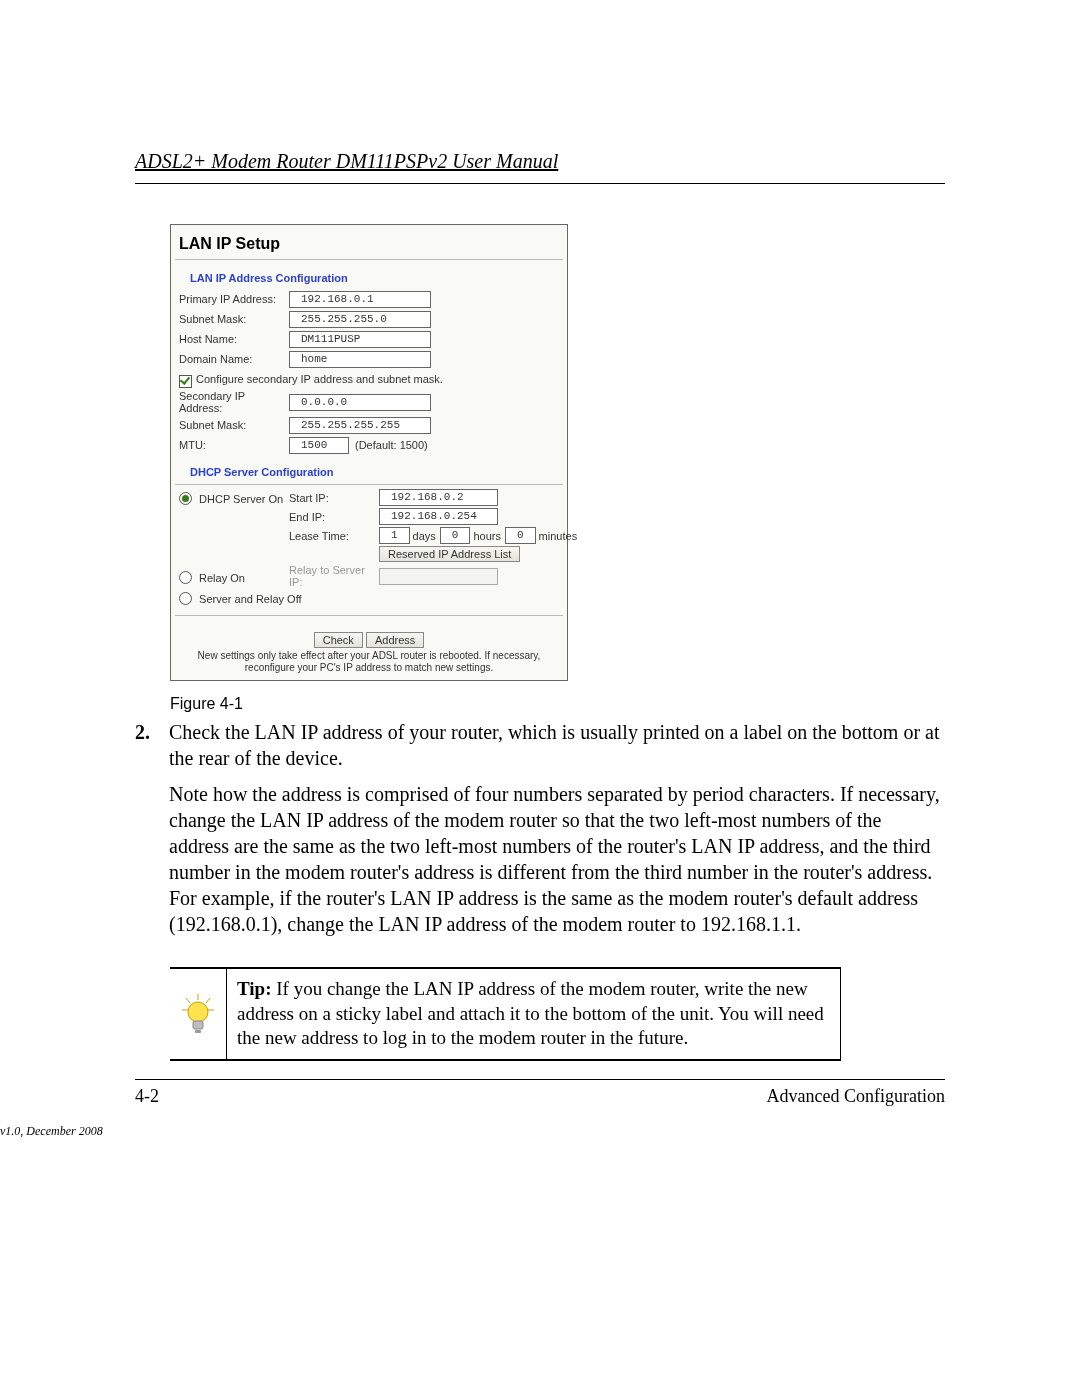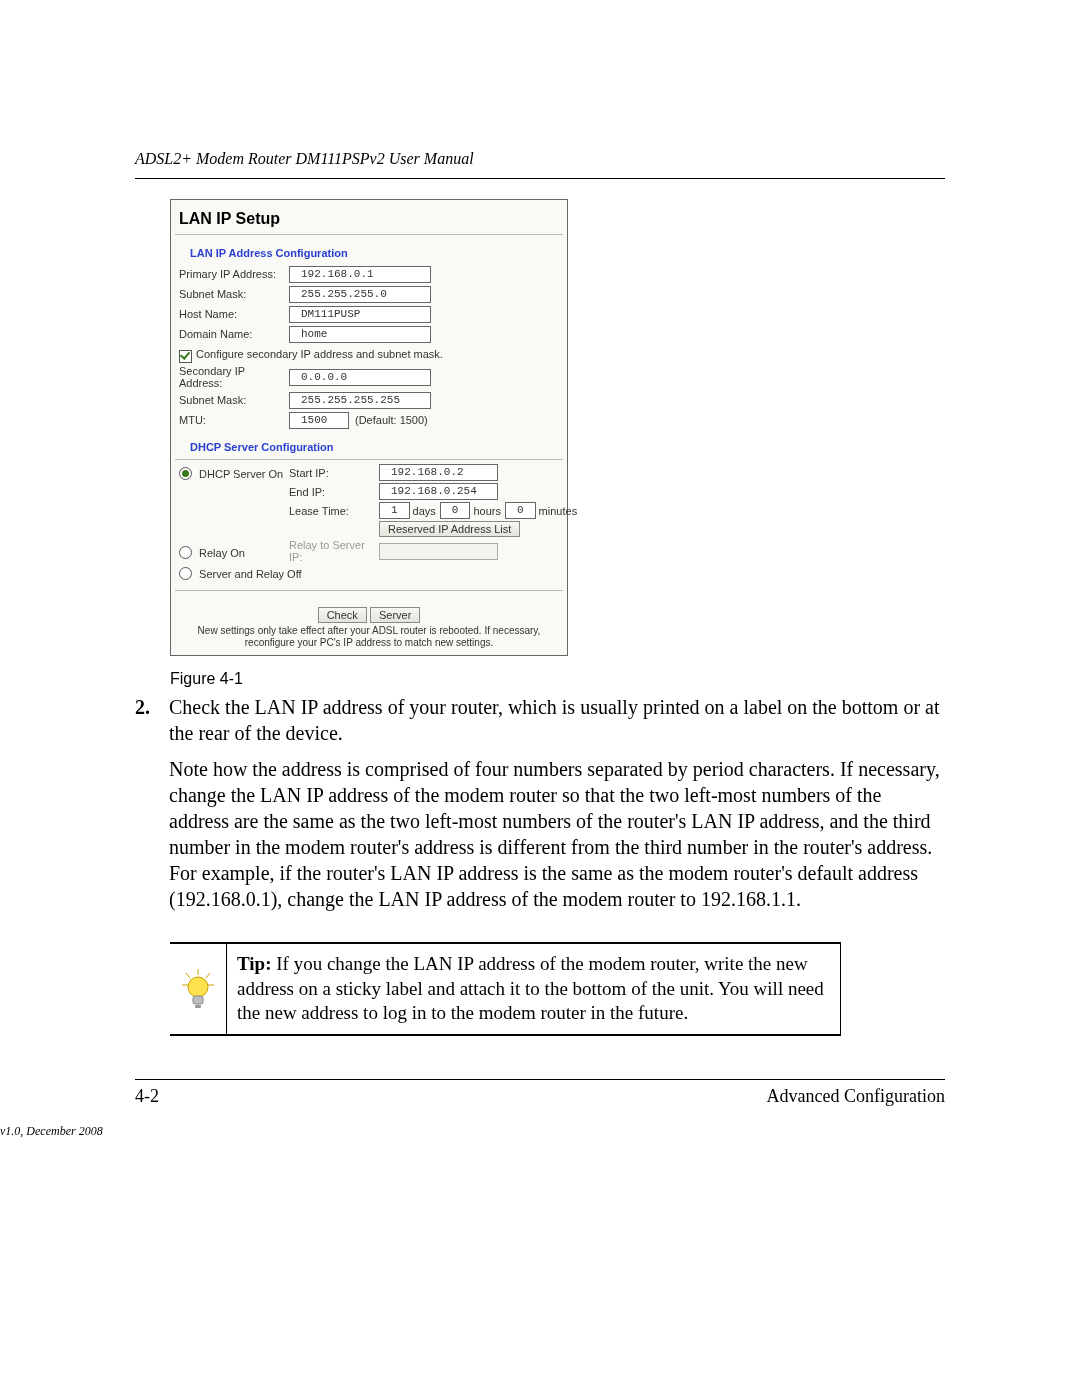--- a/index.html
+++ b/index.html
@@ -14,24 +14,25 @@
     height: 1397px;
     box-sizing: border-box;
     padding: 60px 55px 40px 55px;
     position: relative;
   }
   .content-area {
     margin: 90px 80px 0 80px;
   }
   .running-head {
     font-style: italic;
-    font-size: 16px;
+    font-size: 20px;
     border-bottom: 1px solid #000;
     padding: 0 0 10px 0;
-    margin-bottom: 20px;
+    margin-bottom: 40px;
+    text-decoration: underline;
   }
   
   .router-box {
     width: 388px;
     border: 1px solid #666;
     margin-left: 35px;
     background: #f9f9f5;
     font-family: Arial, Helvetica, sans-serif;
     font-size: 11px;
     color: #333;
@@ -318,21 +319,21 @@
       <div class="dhcp-row">
         <span>
           <span class="rb-radio"></span>
           <span>Server and Relay Off</span>
         </span>
       </div>
 
       <hr class="rb-sep" style="margin-top:10px;">
       <div class="rb-buttons-center">
         <span class="rb-button">Check</span>
-        <span class="rb-button">Server</span>
+        <span class="rb-button">Address</span>
       </div>
       <div class="rb-footnote">New settings only take effect after your ADSL router is rebooted. If necessary, reconfigure your PC's IP address to match new settings.</div>
     </div>
 
     <div class="fig-caption">Figure 4-1</div>
 
     <div class="list-row">
       <div class="list-num">2.</div>
       <div class="list-body">
         <p>Check the LAN IP address of your router, which is usually printed on a label on the bottom or at the rear of the device.</p>

